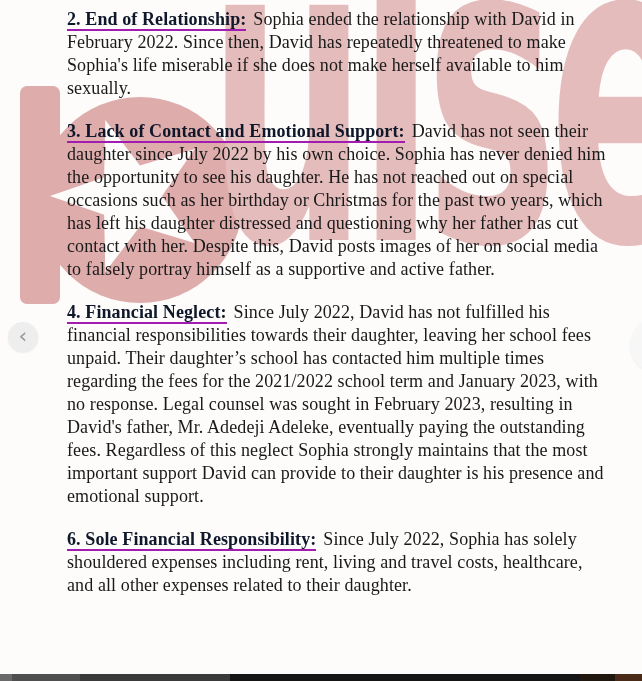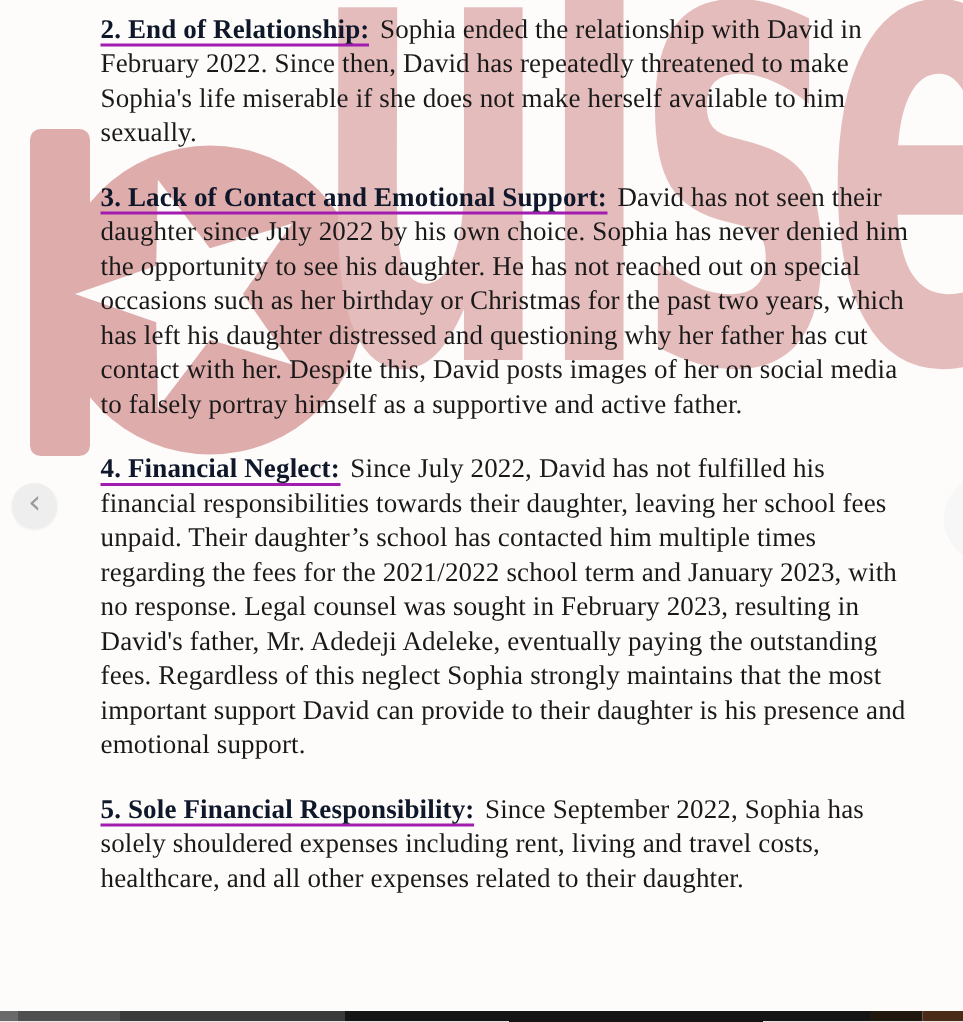--- a/index.html
+++ b/index.html
@@ -58,21 +58,21 @@
     </g>
   </svg>
 
   <div class="content">
     <p><span class="para-heading">2. End of Relationship:</span><span>Sophia ended the relationship with David in February 2022. Since then, David has repeatedly threatened to make Sophia's life miserable if she does not make herself available to him sexually.</span></p>
 
     <p><span class="para-heading">3. Lack of Contact and Emotional Support:</span><span>David has not seen their daughter since July 2022 by his own choice. Sophia has never denied him the opportunity to see his daughter. He has not reached out on special occasions such as her birthday or Christmas for the past two years, which has left his daughter distressed and questioning why her father has cut contact with her. Despite this, David posts images of her on social media to falsely portray himself as a supportive and active father.</span></p>
 
     <p><span class="para-heading">4. Financial Neglect:</span><span>Since July 2022, David has not fulfilled his financial responsibilities towards their daughter, leaving her school fees unpaid. Their daughter’s school has contacted him multiple times regarding the fees for the 2021/2022 school term and January 2023, with no response. Legal counsel was sought in February 2023, resulting in David's father, Mr. Adedeji Adeleke, eventually paying the outstanding fees. Regardless of this neglect Sophia strongly maintains that the most important support David can provide to their daughter is his presence and emotional support.</span></p>
 
-    <p><span class="para-heading">5. Sole Financial Responsibility:</span><span>Since September 2022, Sophia has solely shouldered expenses including rent, living and travel costs, healthcare, and all other expenses related to their daughter.</span></p>
+    <p><span class="para-heading">6. Sole Financial Responsibility:</span><span>Since July 2022, Sophia has solely shouldered expenses including rent, living and travel costs, healthcare, and all other expenses related to their daughter.</span></p>
   </div>
 
   <div class="nav-btn prev">
     <span>‹</span>
   </div>
   <div class="nav-btn next">
     
   </div>
 
   <div class="bottom-strip">

